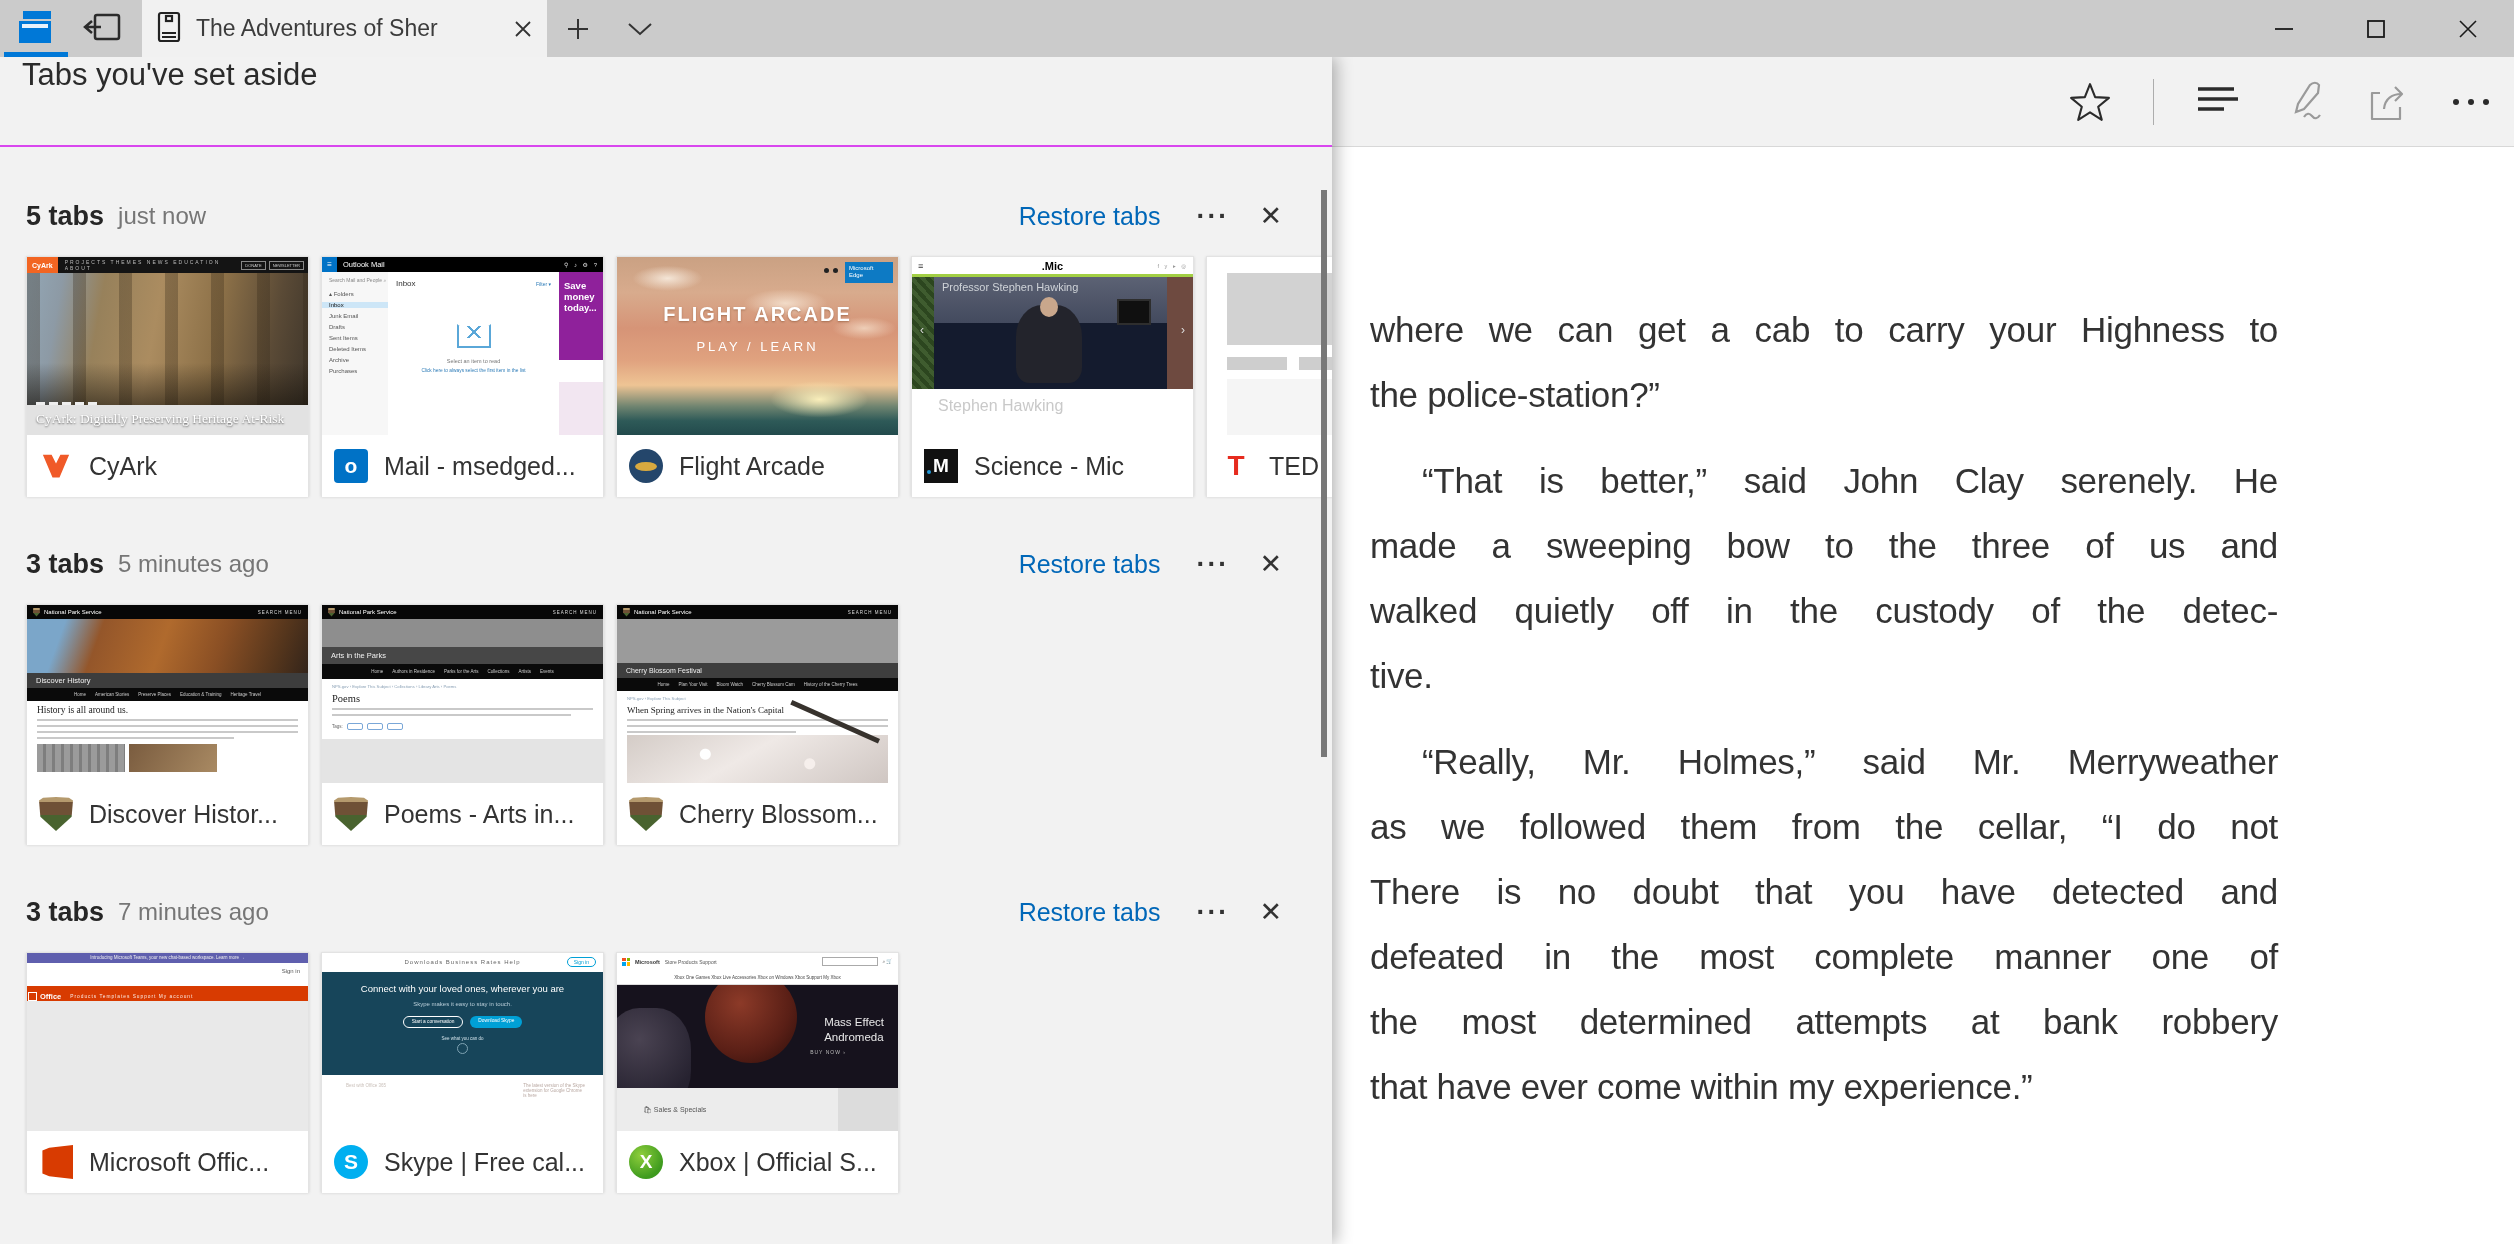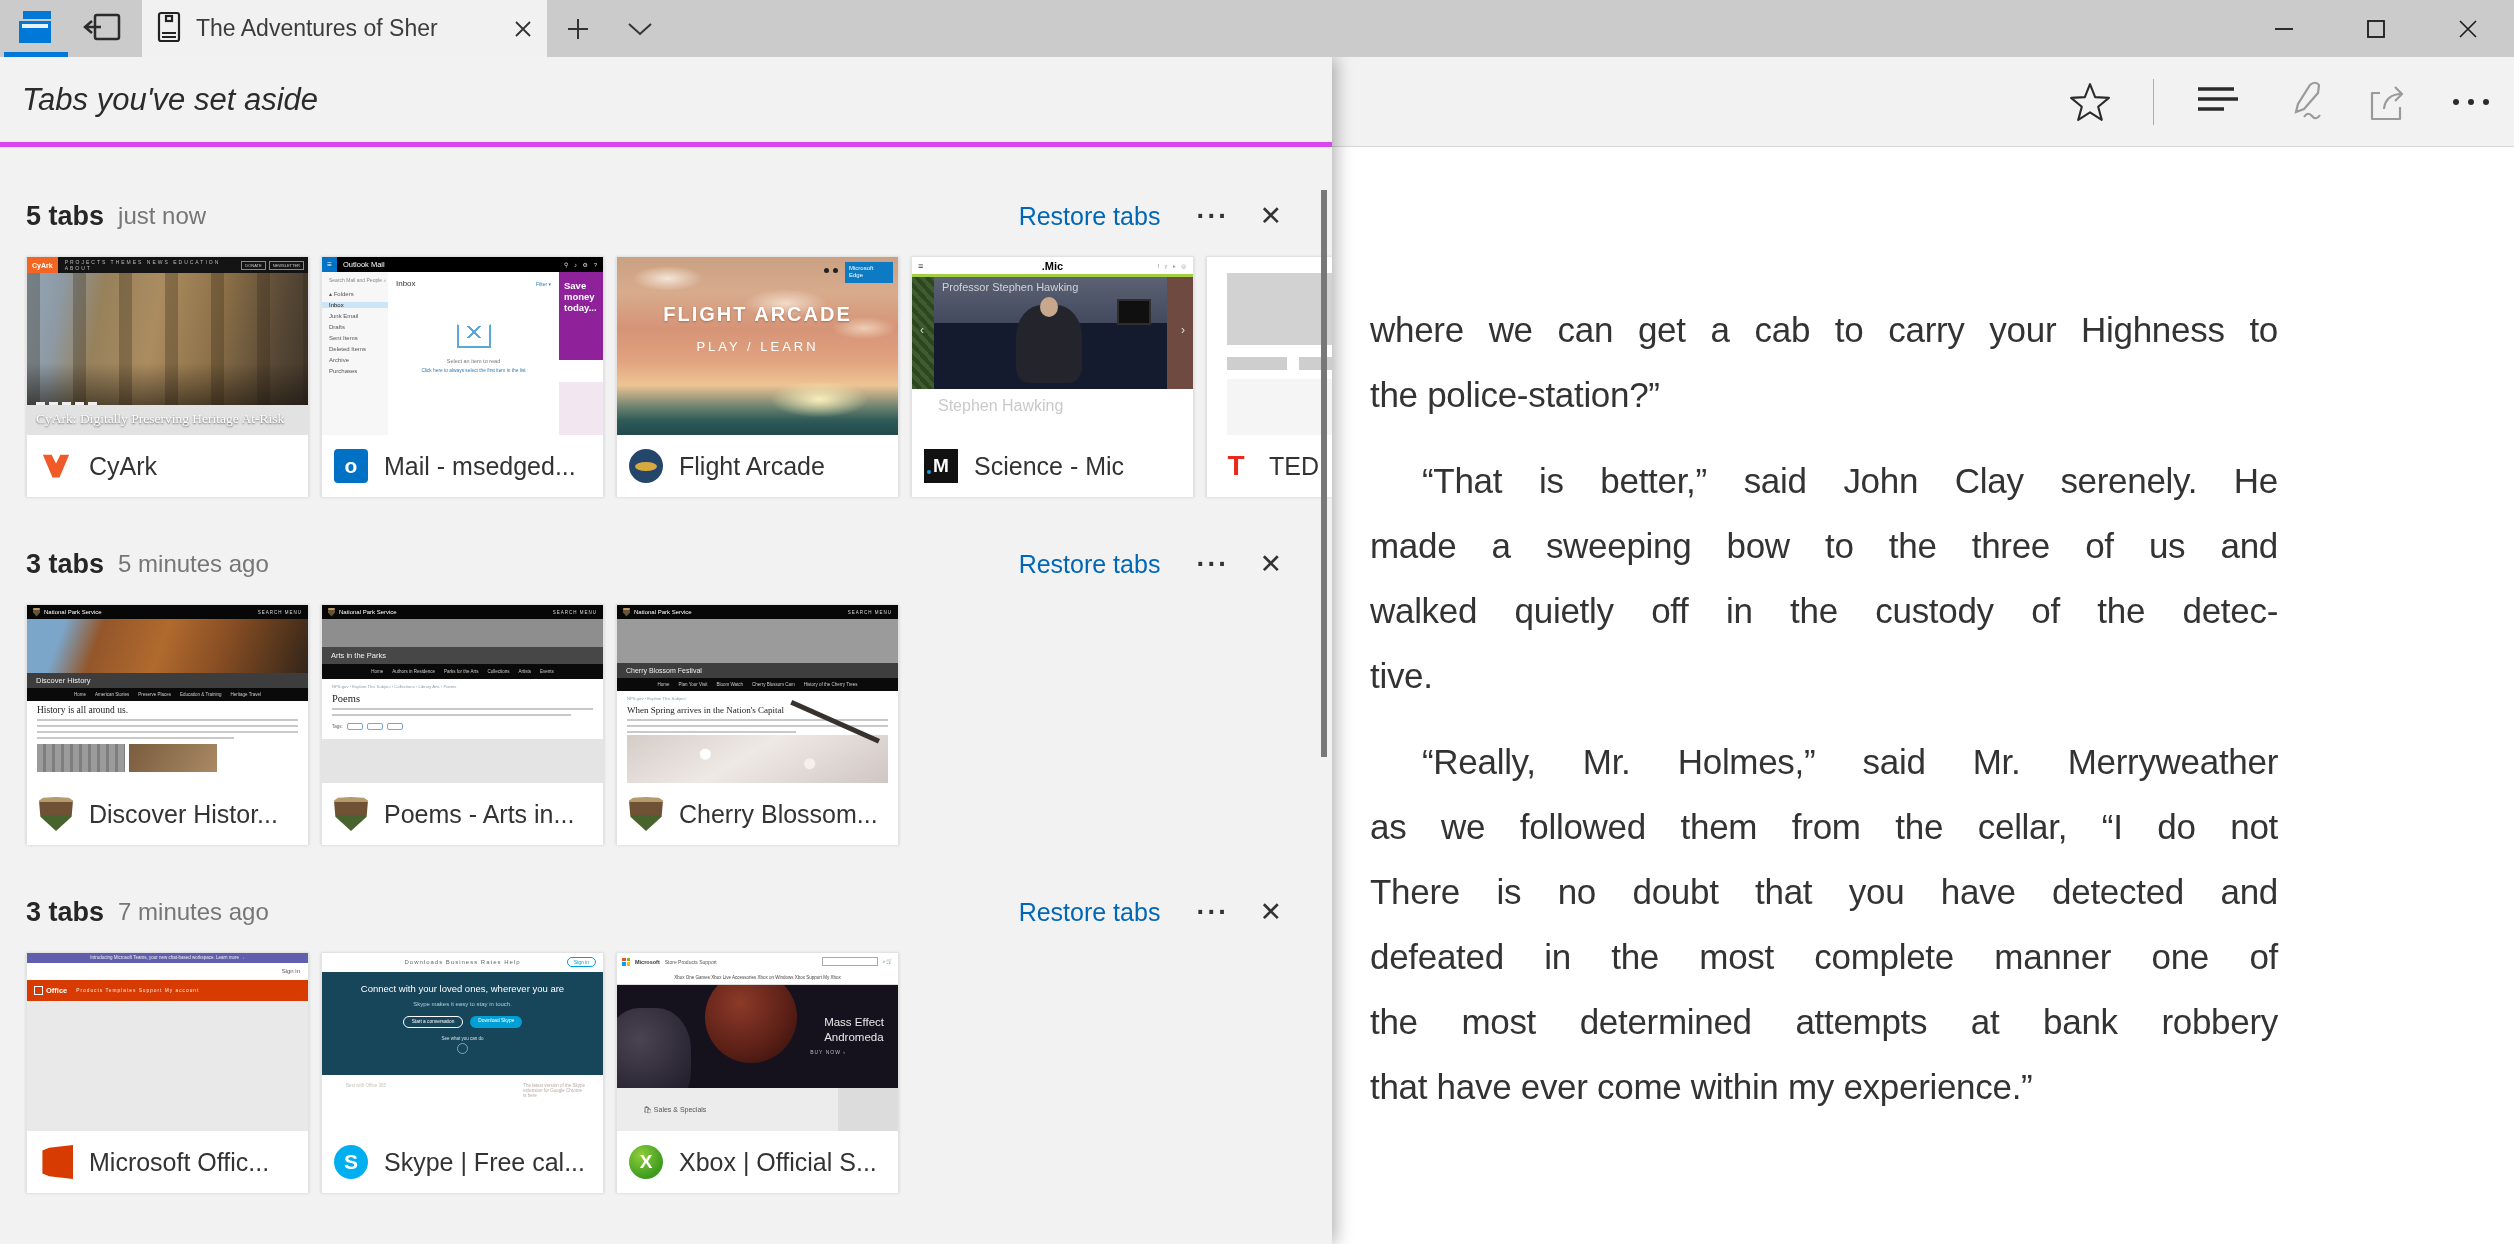--- a/index.html
+++ b/index.html
@@ -19,21 +19,21 @@
   .btn-newtab,.btn-chevron{width:62px;}
   .win-controls{margin-left:auto;display:flex;}
   .win-btn{width:92px;display:flex;align-items:center;justify-content:center;}
 
   
   .main{display:flex;height:1187px;overflow:hidden;position:relative;}
 
   
   .panel{width:1332px;flex:0 0 1332px;background:#f2f2f2;position:relative;z-index:2;
          box-shadow:4px 0 16px rgba(0,0,0,.30);overflow:hidden;}
-  .panel-header{height:90px;border-bottom:5px solid #d946ef;display:flex;align-items:center;padding-left:22px;font-style:italic;}
+  .panel-header{height:90px;border-bottom:2px solid #d946ef;display:flex;align-items:flex-start;padding-left:22px;}
   .panel-title{font-size:31px;color:#2b2b2b;}
   .group{margin-top:44px;}
   .group:first-child{margin-top:45px;}
   .group-header{height:48px;display:flex;align-items:center;padding:0 50px 0 26px;}
   .g-count{font-size:27px;font-weight:600;color:#262626;}
   .g-time{font-size:24px;color:#767676;margin-left:14px;}
   .g-actions{margin-left:auto;display:flex;align-items:center;}
   .g-restore{font-size:25px;color:#0067b8;cursor:pointer;}
   .g-more{font-size:27px;color:#333;margin-left:36px;letter-spacing:2px;font-weight:bold;cursor:pointer;}
   .g-close{font-size:27px;color:#333;margin-left:30px;cursor:pointer;}
@@ -169,21 +169,21 @@
   .c-strip{height:15px;background:#3e3e3e;font-size:7px;}
   .c-nav{height:13px;}
   .c-photo{position:absolute;bottom:0;left:10px;right:10px;height:48px;
      background:radial-gradient(circle 9px at 30% 40%,#fff 0 5px,transparent 6px),
                 radial-gradient(circle 8px at 70% 60%,#f6efec 0 5px,transparent 6px),
                 linear-gradient(150deg,#d4ccc7,#efe9e6 45%,#cfc6c2);}
   .c-photo::after{content:"";position:absolute;right:8px;top:4px;width:96px;height:5px;background:#37322d;transform:rotate(24deg);transform-origin:right top;}
   
   .o-banner{height:10px;background:#5f5fae;color:#eee;font-size:4.5px;text-align:center;line-height:10px;}
   .o-white{height:17px;background:#fff;text-align:right;font-size:6px;color:#555;line-height:17px;padding-right:8px;}
-  .o-nav{height:21px;background:#d83b01;color:#fff;display:flex;align-items:center;padding-left:7px;}
+  .o-nav{height:21px;background:#d83b01;color:#fff;display:flex;align-items:center;padding-left:1px;margin-top:6px;}
   .o-box{width:9px;height:9px;border:1.5px solid #fff;margin-right:3px;}
   .o-logotext{font-size:7.5px;font-weight:bold;}
   .o-items{font-size:4.8px;opacity:.9;margin-left:9px;letter-spacing:1px;}
   .o-body{position:absolute;top:48px;left:0;right:0;bottom:0;background:#e9e9e9;}
   
   .s-top{height:19px;background:#fff;position:relative;}
   .s-nav{position:absolute;left:0;right:0;top:6px;text-align:center;font-size:6px;color:#666;letter-spacing:1px;}
   .s-signin{position:absolute;right:7px;top:4px;border:1px solid #00a0d6;color:#00a0d6;font-size:5px;
             padding:1px 6px;border-radius:8px;}
   .s-hero{position:absolute;top:19px;left:0;right:0;height:103px;background:#17455a;color:#fff;text-align:center;}

